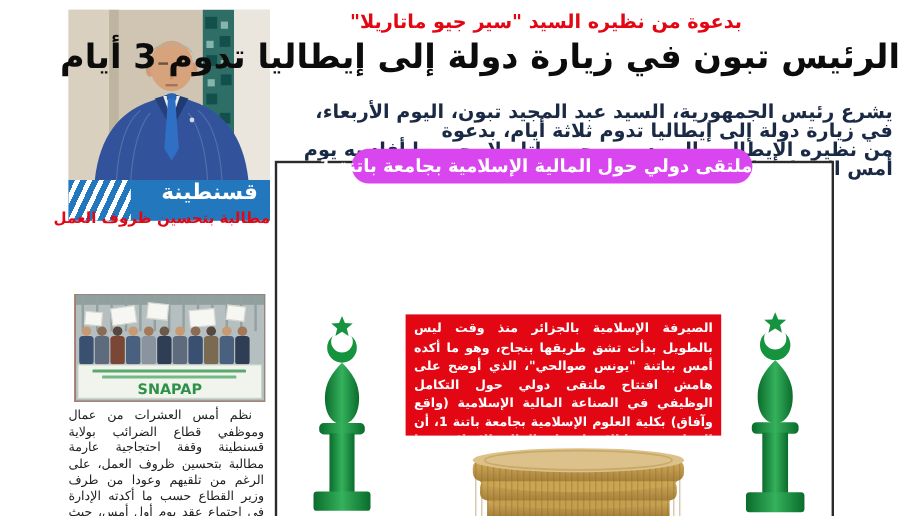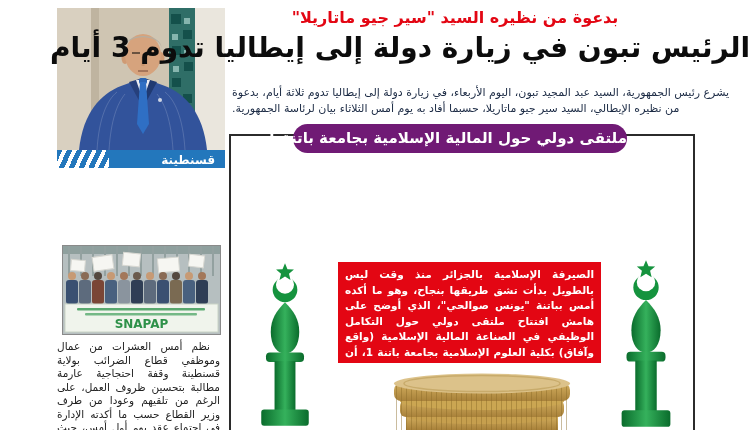--- a/index.html
+++ b/index.html
@@ -13,47 +13,47 @@
   .president-photo{left:57px;top:8px;width:168px;height:142px;}
   .kicker{
     left:205px;top:8px;width:500px;text-align:center;
     color:#e30613;font-size:16px;font-weight:bold;white-space:nowrap;
   }
   .top-headline{
     left:196px;top:31px;width:554px;text-align:center;white-space:nowrap;
     font-size:28px;font-weight:bold;color:#0c0c0c;letter-spacing:-0.5px;
   }
   .lede{
-    left:232px;top:85px;width:512px;text-align:left;
-    font-size:11px;font-weight:normal;line-height:16px;color:#1b2a44;
+    left:232px;top:85px;width:512px;text-align:right;
+    font-size:16px;font-weight:bold;line-height:16px;color:#1b2a44;
   }
 
   
   .frame{left:229px;top:134px;width:462px;height:320px;border:2px solid #2b2b2b;background:#fff;}
   .pill{
-    left:293px;top:124px;width:334px;height:29px;background:#701a75;border-radius:15px;
+    left:293px;top:124px;width:334px;height:29px;background:#d946ef;border-radius:15px;
     color:#fff;font-size:15px;font-weight:bold;text-align:center;line-height:29px;white-space:nowrap;
   }
   .main-headline{
     left:240px;top:152px;width:440px;text-align:center;
     font-size:34px;font-weight:bold;line-height:48px;color:#0d0d0d;
   }
   .lead-box{
     left:338px;top:262px;width:263px;height:101px;background:#e30613;
     color:#fff;font-size:10.5px;font-weight:bold;line-height:15.5px;
     padding:5px 7px;box-sizing:border-box;text-align:justify;overflow:hidden;
   }
   .minaret-l{left:247px;top:258px;width:76px;height:172px;}
   .minaret-r{left:607px;top:256px;width:78px;height:174px;}
   .coins{left:386px;top:370px;width:192px;height:60px;}
 
   
   .section-banner{
-    left:57px;top:150px;width:168px;height:18px;background:#2377bc;
-    color:#fff;font-size:12px;font-weight:bold;line-height:21px;
+    left:57px;top:150px;width:168px;height:34px;background:#2377bc;
+    color:#fff;font-size:18px;font-weight:bold;line-height:21px;
     box-sizing:border-box;padding-right:10px;overflow:hidden;
   }
   .stripes{
     position:absolute;left:0;top:0;width:52px;height:100%;
     background:repeating-linear-gradient(115deg, rgba(255,255,255,0) 0 5px, #ffffff 5px 9px);
   }
   .left-kicker{
     left:57px;top:174px;width:168px;text-align:center;
     color:#e30613;font-size:12.5px;font-weight:bold;white-space:nowrap;
   }
@@ -185,20 +185,21 @@
       <ellipse cx="96" cy="13.5" rx="88" ry="10" fill="#dcc28a"></ellipse>
       <ellipse cx="96" cy="13.5" rx="78" ry="8" fill="none" stroke="#c8ab6b" stroke-width="1.5"></ellipse>
     </svg>
   </div>
 
   <div class="abs section-banner">
     <span class="stripes"></span>
     <span>قسنطينة</span>
   </div>
 
+  <div class="abs left-kicker">مطالبة بتحسين ظروف العمل</div>
 
 
   <div class="abs protest-photo">
     <svg viewBox="0 0 157 88" width="157" height="88">
       <rect width="157" height="88" fill="#b6bfc0"></rect>
       <rect width="157" height="8" fill="#8fa09e"></rect>
       <g stroke="#93a1a0" stroke-width="2">
         <line x1="6" y1="0" x2="6" y2="30"></line>
           <line x1="18" y1="0" x2="18" y2="30"></line>
         <line x1="30" y1="0" x2="30" y2="30"></line>

